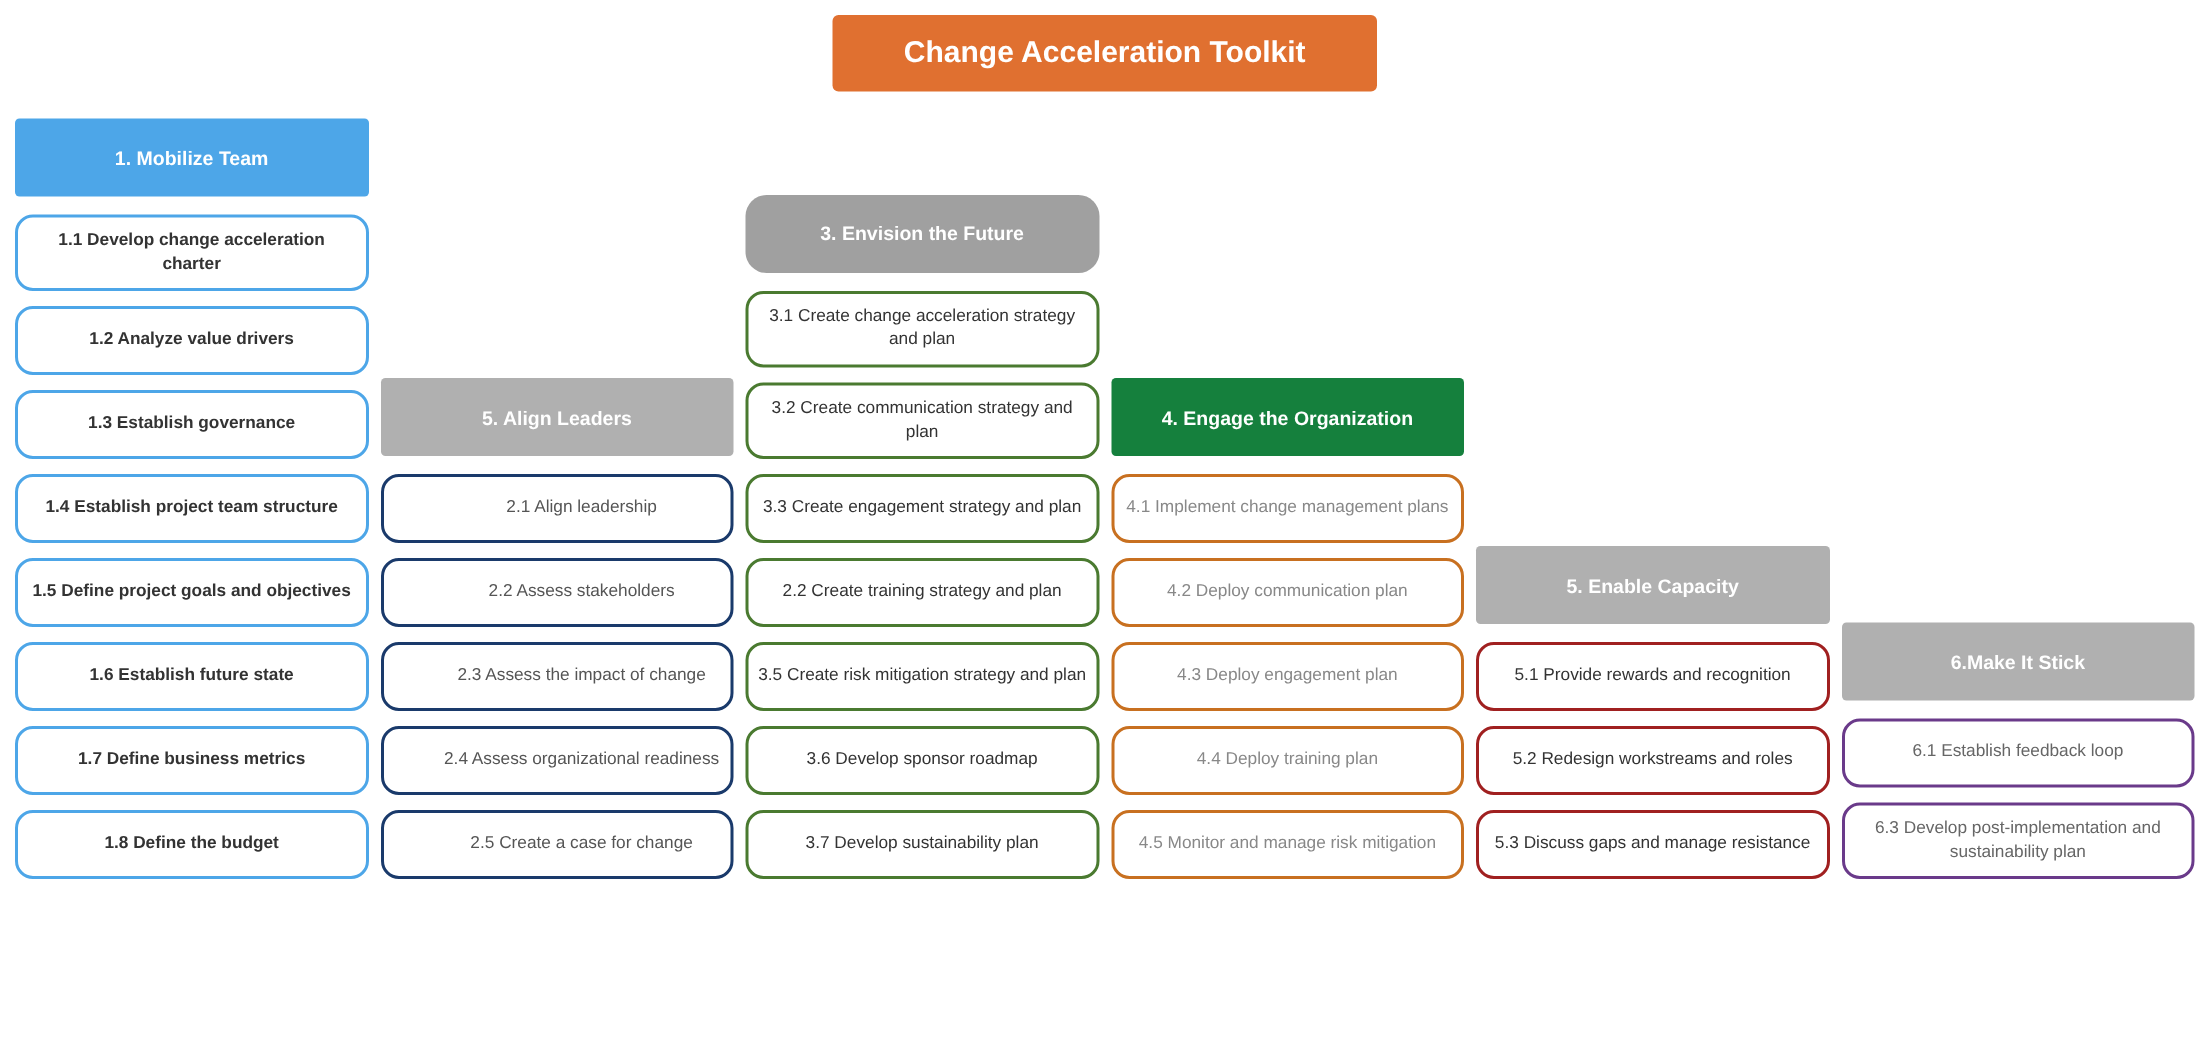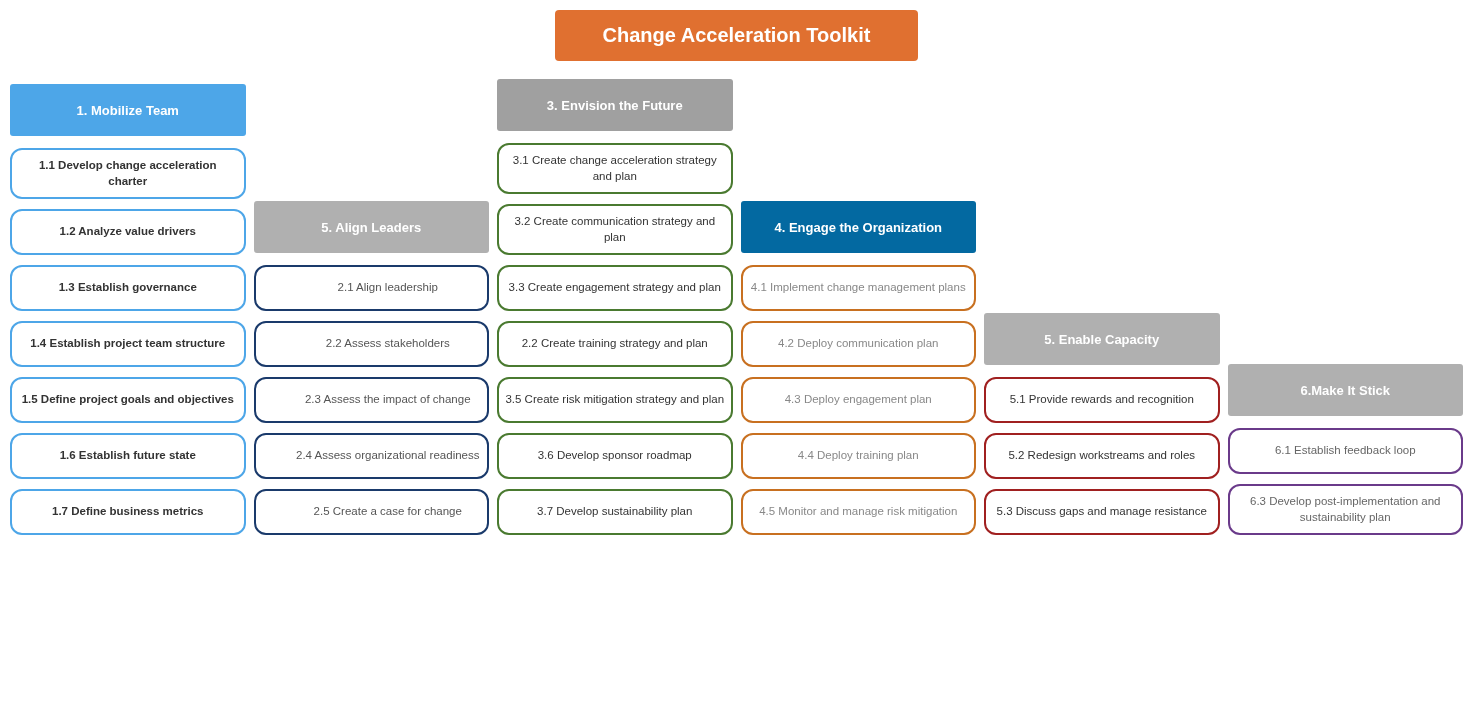--- a/index.html
+++ b/index.html
@@ -50,22 +50,22 @@
       color: #fff;
       border-radius: 3px;
       margin-bottom: 12px;
       min-height: 52px;
       display: flex;
       align-items: center;
       justify-content: center;
     }
     .col1-header { background: #4da6e8; }
     .col2-header { background: #b0b0b0; }
-    .col3-header { background: #a0a0a0; }
-    .col4-header { background: #0369a1; }
+    .col3-header { background: #a0a0a0; border-radius: 14px; }
+    .col4-header { background: #15803d; }
     .col5-header { background: #b0b0b0; }
     .col6-header { background: #b0b0b0; }
 
     .card {
       width: 100%;
       border: 2px solid;
       border-radius: 12px;
       padding: 8px 6px;
       font-size: 11.5px;
       text-align: center;
@@ -95,20 +95,21 @@
   <div class="columns-wrapper" id="cols-wrapper">
   <div class="column">
         <div class="col-header col1-header">1. Mobilize Team</div>
         <div class="card card-blue">1.1 Develop change acceleration charter</div>
         <div class="card card-blue">1.2 Analyze value drivers</div>
         <div class="card card-blue">1.3 Establish governance</div>
         <div class="card card-blue">1.4 Establish project team structure</div>
         <div class="card card-blue">1.5 Define project goals and objectives</div>
         <div class="card card-blue">1.6 Establish future state</div>
         <div class="card card-blue">1.7 Define business metrics</div>
+        <div class="card card-blue">1.8 Define the budget</div>
       </div>
       <div class="column">
         <div class="col-header col2-header">5. Align Leaders</div>
         <div class="card card-dark-blue">2.1 Align leadership</div>
         <div class="card card-dark-blue">2.2 Assess stakeholders</div>
         <div class="card card-dark-blue">2.3 Assess the impact of change</div>
         <div class="card card-dark-blue">2.4 Assess organizational readiness</div>
         <div class="card card-dark-blue">2.5 Create a case for change</div>
       </div>
       <div class="column">

